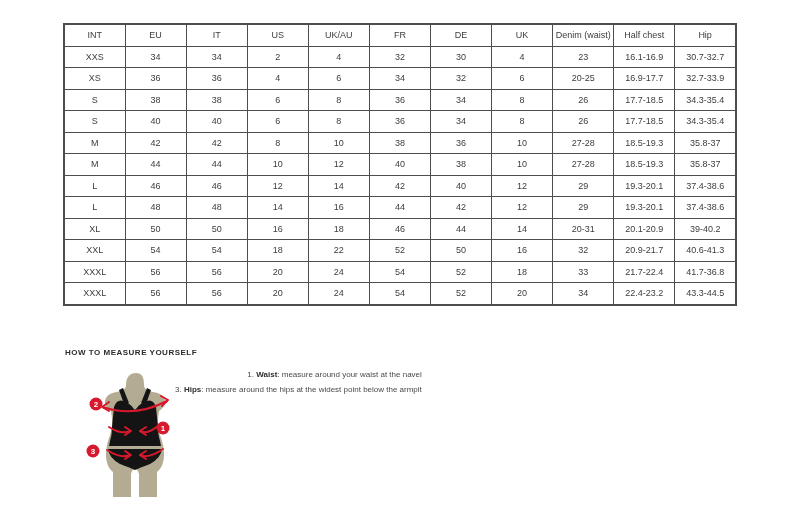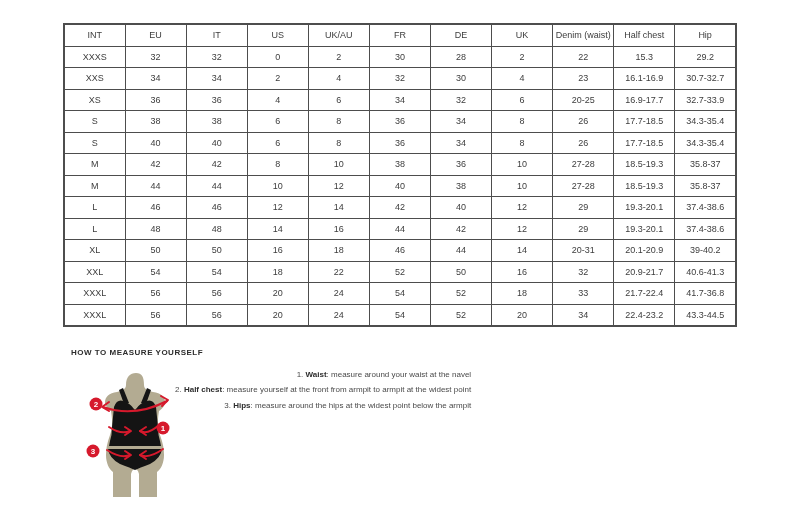--- a/index.html
+++ b/index.html
@@ -19,21 +19,21 @@
   .size-table th,.size-table td{
     border:1px solid #4d4d4d;
     height:20.5px;padding:0;
     font-size:9px;font-weight:400;color:#3c3c3c;
     text-align:center;vertical-align:middle;
     white-space:nowrap;overflow:hidden;
   }
 
   
   .measure-heading{
-    position:absolute;left:71px;top:348px;
+    position:absolute;left:65px;top:348px;
     font-size:8px;font-weight:700;letter-spacing:.5px;color:#2d2d2d;
   }
   .figure{position:absolute;left:84px;top:371px;width:102px;height:128px;}
   .figure svg{display:block;width:102px;height:128px;overflow:visible;}
   .badge-num{
     font-family:"Liberation Sans",sans-serif;
     font-size:8px;font-weight:700;fill:#ffffff;text-anchor:middle;
   }
   .measure-list{
     position:absolute;left:175px;top:369px;margin:0;padding:0;list-style:none;
@@ -59,33 +59,20 @@
           <th>FR</th>
           <th>DE</th>
           <th>UK</th>
           <th>Denim (waist)</th>
           <th>Half chest</th>
           <th>Hip</th>
         </tr>
     </thead>
     <tbody id="body-rows">
         <tr>
-          <td>XXXS</td>
-          <td>32</td>
-          <td>32</td>
-          <td>0</td>
-          <td>2</td>
-          <td>30</td>
-          <td>28</td>
-          <td>2</td>
-          <td>22</td>
-          <td>15.3</td>
-          <td>29.2</td>
-        </tr>
-        <tr>
           <td>XXS</td>
           <td>34</td>
           <td>34</td>
           <td>2</td>
           <td>4</td>
           <td>32</td>
           <td>30</td>
           <td>4</td>
           <td>23</td>
           <td>16.1-16.9</td>
@@ -283,17 +270,16 @@
         <circle cx="79" cy="57" r="6.5" fill="#d6192c"></circle>
         <text class="badge-num" x="79" y="60">1</text>
         <circle cx="9" cy="80" r="6.5" fill="#d6192c"></circle>
         <text class="badge-num" x="9" y="83">3</text>
       </g>
     </svg>
   </div>
 
   <ol class="measure-list" id="measure-list">
       <li><span class="num">1. </span><span class="lbl">Waist</span><span>: measure around your waist at the navel</span></li>
-      <li><span class="num">2. </span><span class="lbl">Half chest</span><span>: measure yourself at the front from armpit to armpit at the widest point</span></li>
       <li><span class="num">3. </span><span class="lbl">Hips</span><span>: measure around the hips at the widest point below the armpit</span></li>
     </ol>
 
 </div>
 
 </body></html>

